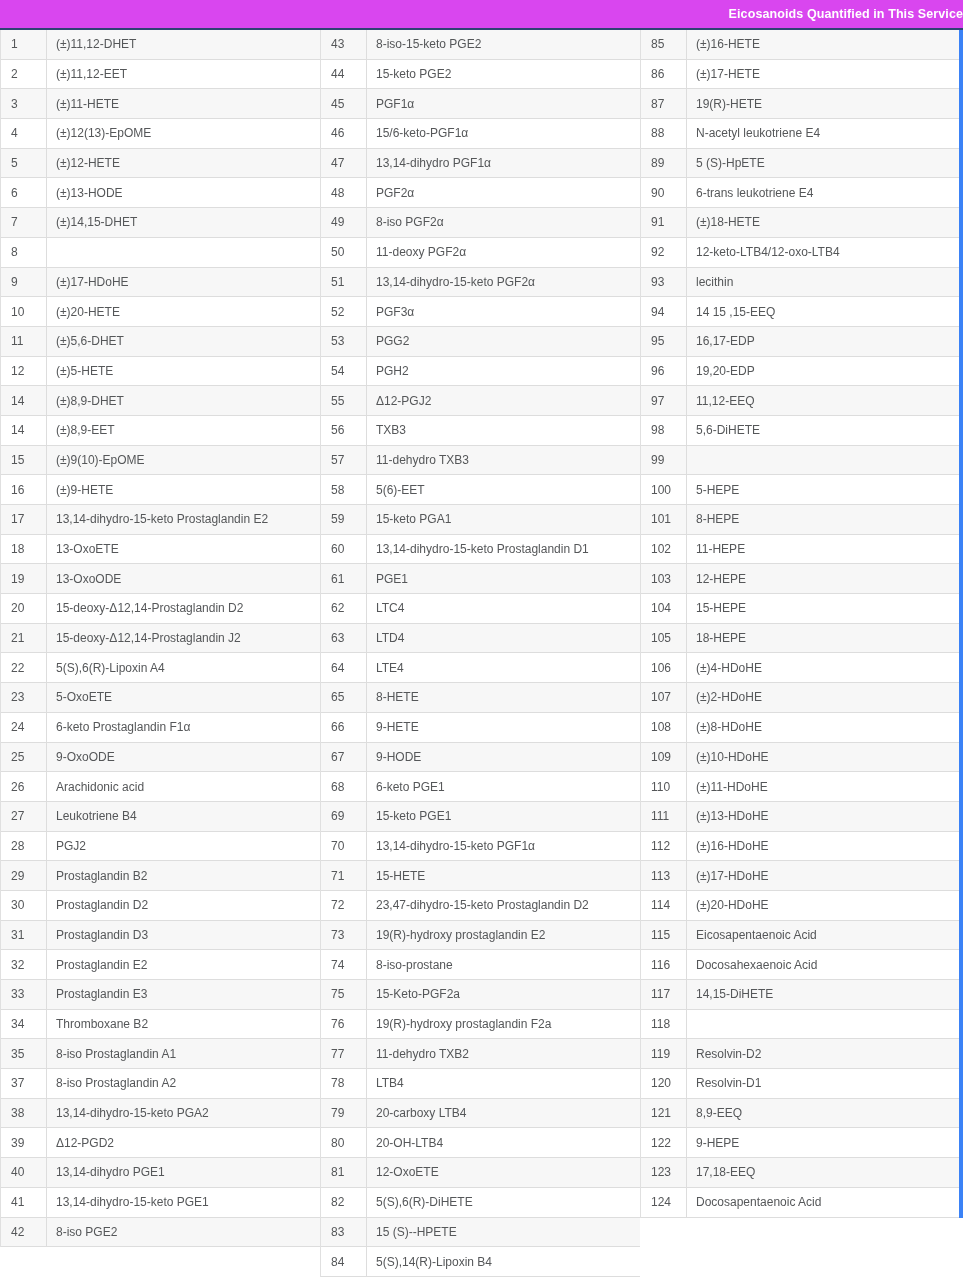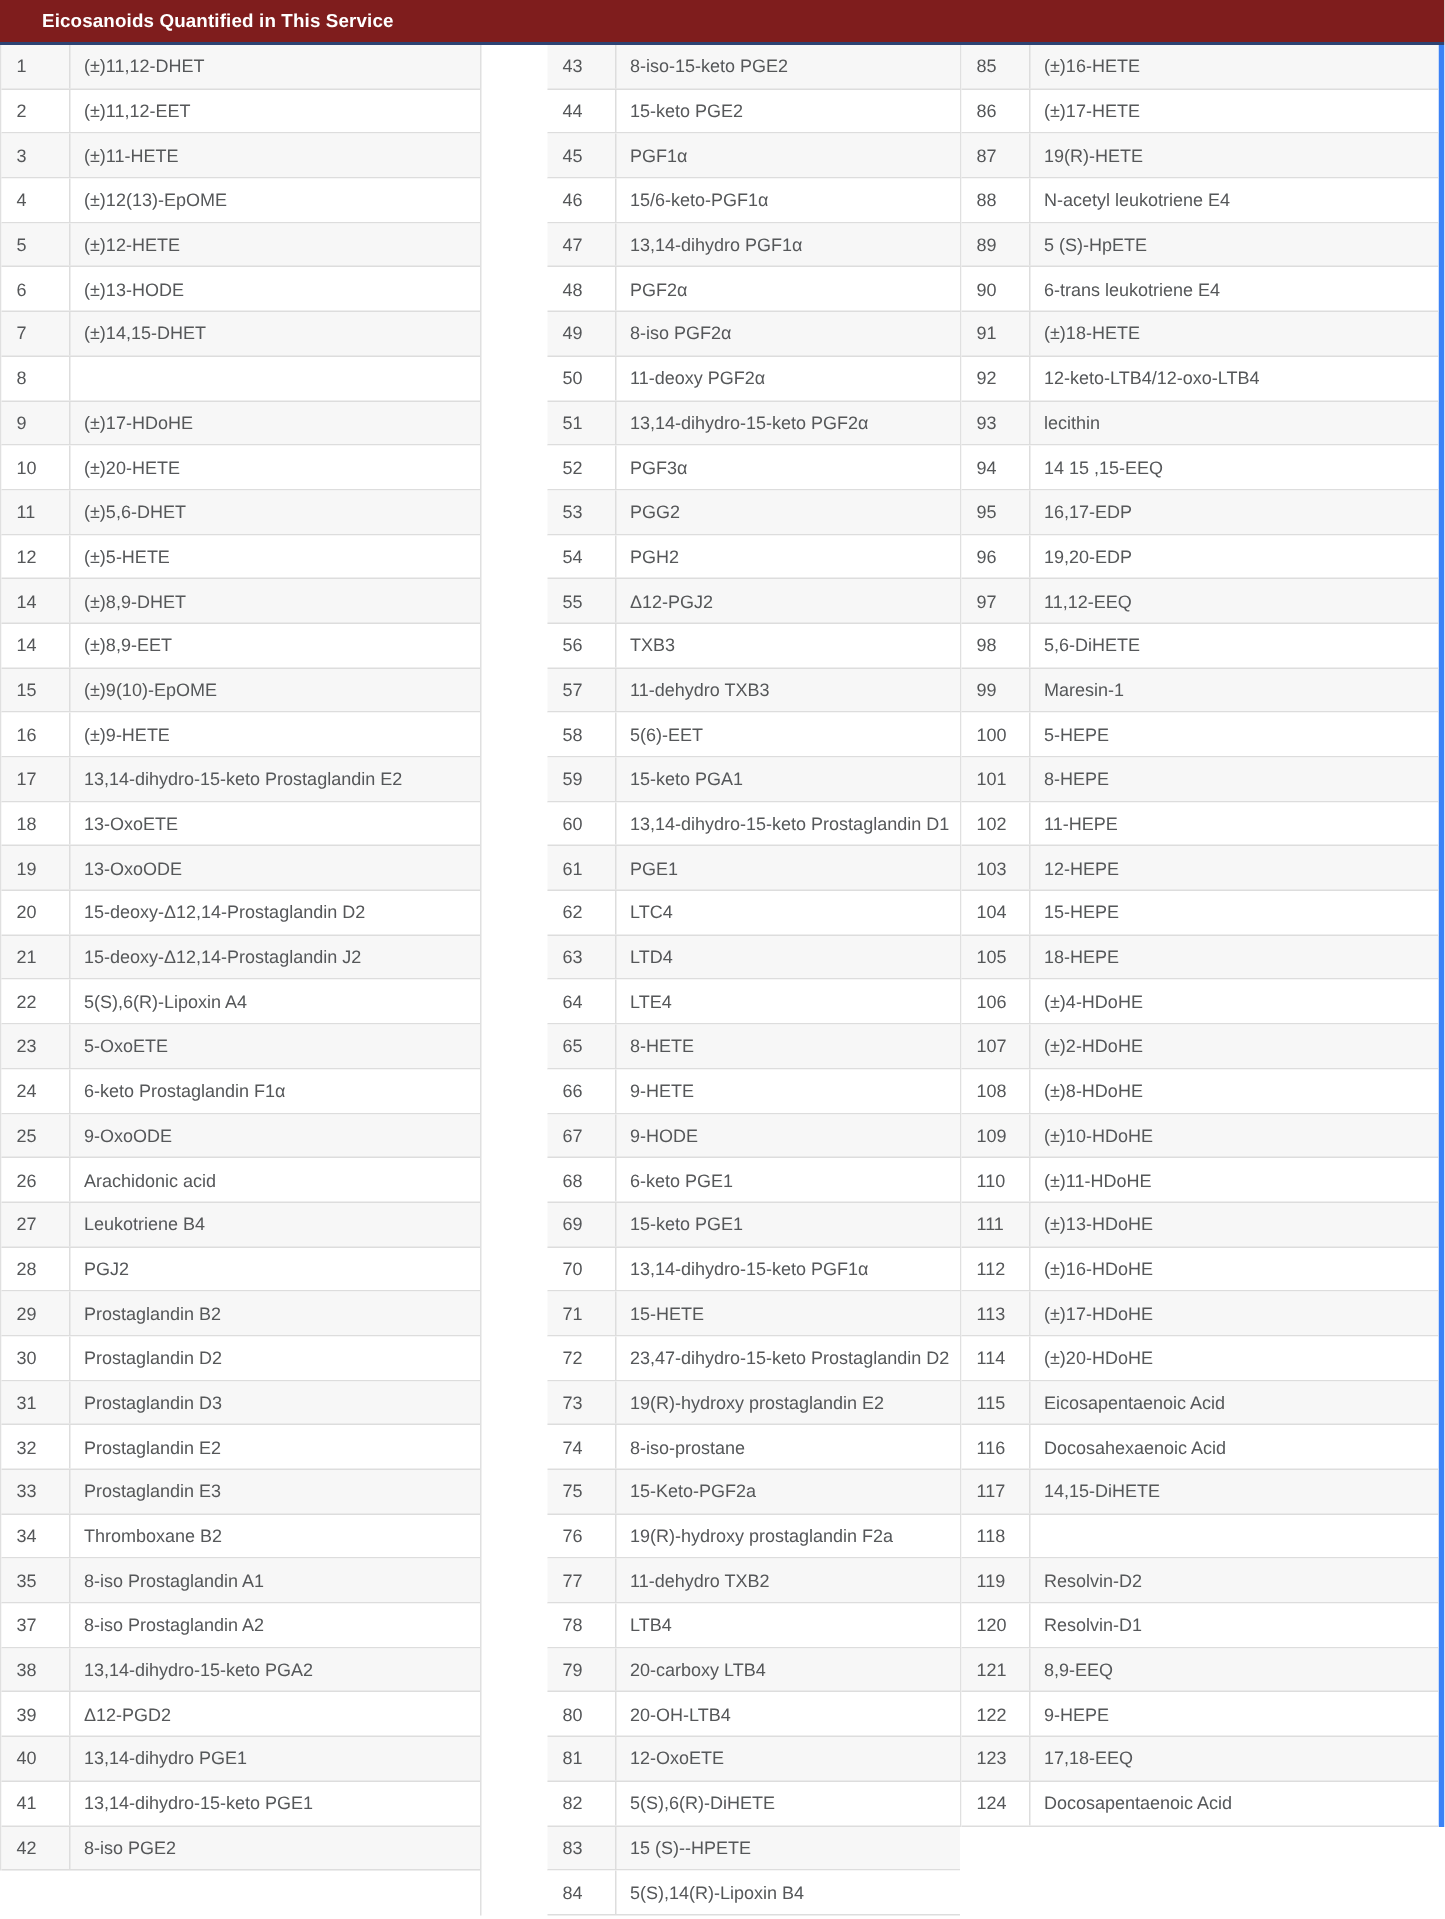--- a/index.html
+++ b/index.html
@@ -2,41 +2,42 @@
 <html><head>
 <meta charset="utf-8">
 <style>
   html,body{margin:0;padding:0;background:#ffffff;}
   body{
     width:963px;height:1279px;
     font-family:"Liberation Sans","DejaVu Sans",sans-serif;
     overflow:hidden;
   }
   .title-bar{
-    background:#7f1d1d;
+    background:#d946ef;
     color:#ffffff;
     height:28px;
     line-height:28px;
     font-size:12.5px;
     font-weight:bold;
     padding-left:28px;
     box-sizing:border-box;
     letter-spacing:.1px;
+    text-align:right;
   }
   .tables{
     display:flex;
     align-items:flex-start;
     border-top:2px solid #2d4373;
   }
   .ctable{
     box-sizing:border-box;
     border-left:1px solid #e0e0e0;
   }
   .ctable[data-table="0"]{width:320px;}
-  .ctable[data-table="1"]{width:320px;padding-left:44px;}
+  .ctable[data-table="1"]{width:320px;}
   .ctable[data-table="2"]{width:323px;border-right:4px solid #3b82f6;}
   .row{
     display:flex;
     height:29.7px;
     box-sizing:border-box;
     border-bottom:1px solid #dddddd;
     font-size:12px;
     color:#555759;
     background:#ffffff;
   }
@@ -455,21 +456,20 @@
       <div class="row">
         <div class="cell-num">97</div>
         <div class="cell-name">11,12-EEQ</div>
       </div>
       <div class="row">
         <div class="cell-num">98</div>
         <div class="cell-name">5,6-DiHETE</div>
       </div>
       <div class="row">
         <div class="cell-num">99</div>
-        <div class="cell-name">Maresin-1</div>
       </div>
       <div class="row">
         <div class="cell-num">100</div>
         <div class="cell-name">5-HEPE</div>
       </div>
       <div class="row">
         <div class="cell-num">101</div>
         <div class="cell-name">8-HEPE</div>
       </div>
       <div class="row">

